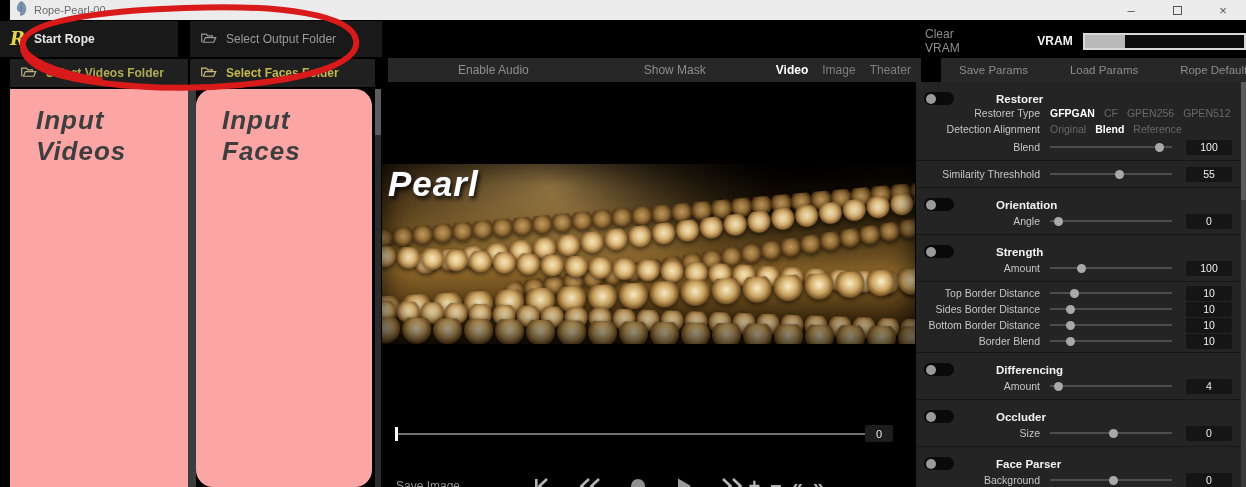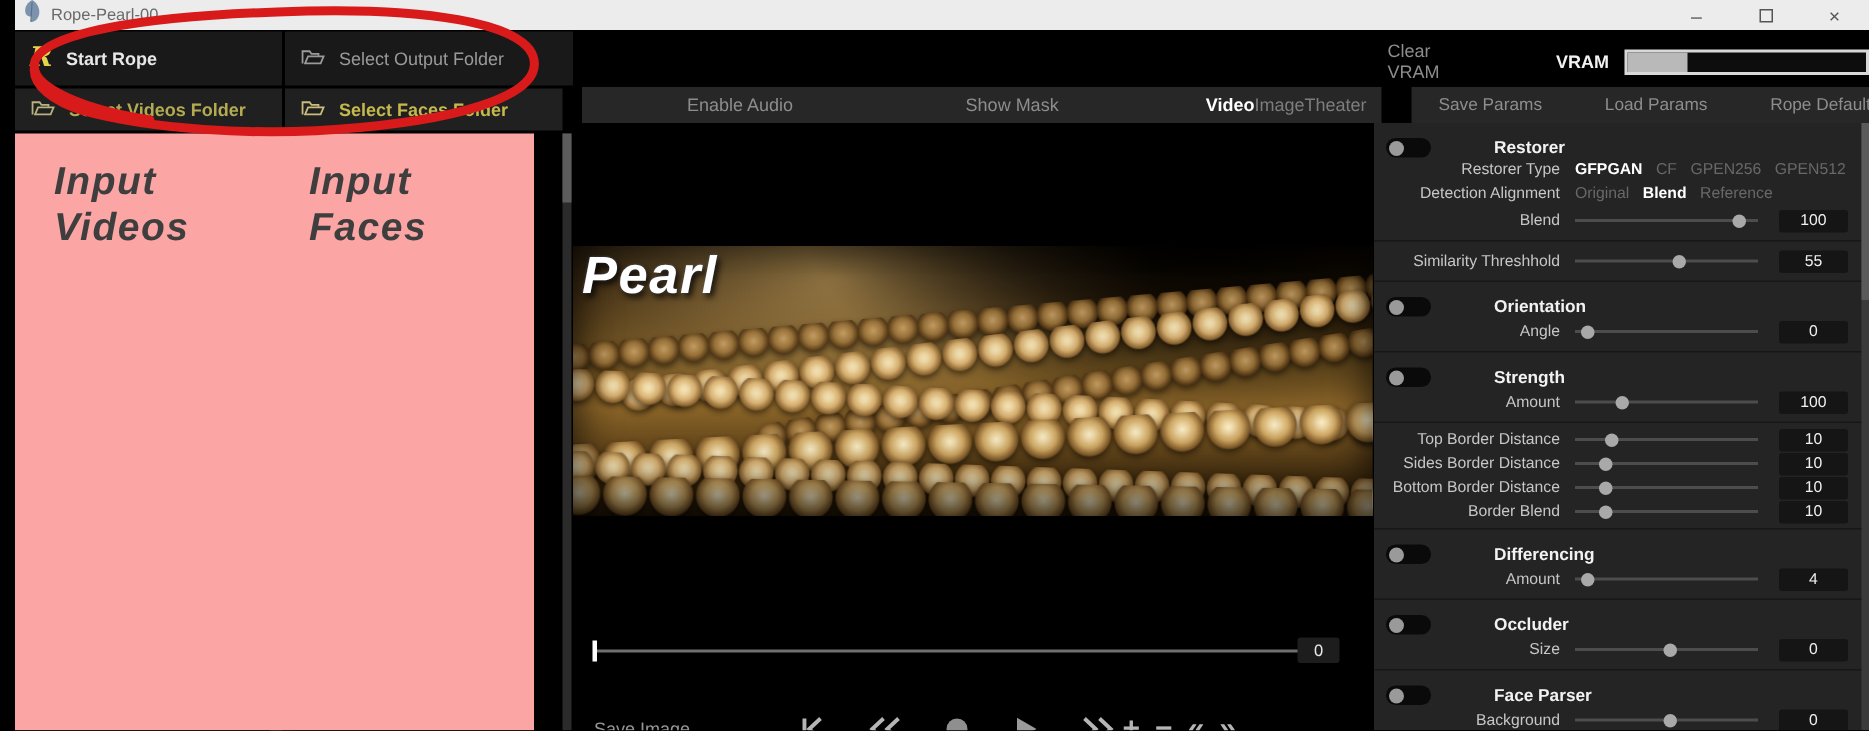--- a/index.html
+++ b/index.html
@@ -14,45 +14,45 @@
   .winctl{position:absolute;right:0;top:0;height:20px;display:flex;}
   .winbtn{width:46px;height:20px;display:flex;align-items:center;justify-content:center;
           color:#555;font-size:13px;line-height:1;}
   .winbtn .maxbox{width:9px;height:9px;border:1px solid #555;display:block;}
 
   
   .tbtn{position:absolute;display:flex;align-items:center;padding-left:10px;gap:9px;
         font-size:12px;cursor:default;}
   .tbtn.row1{top:21px;height:36px;background:#191919;}
   .tbtn.row2{top:59px;height:28px;background:#202020;}
-  #btn-start{left:10px;width:178px;color:#e8e8e8;font-weight:bold;}
+  #btn-start{left:0;width:178px;color:#e8e8e8;font-weight:bold;}
   #btn-output{left:190px;width:192px;color:#9a9a9a;}
   #btn-videos{left:10px;width:178px;color:#b3ab52;font-weight:bold;}
   #btn-faces{left:190px;width:185px;color:#c5b94e;font-weight:bold;}
   .r-glyph{font-family:"DejaVu Serif",serif;font-style:italic;font-weight:bold;
            font-size:18px;color:#e5d54b;line-height:1;}
 
   
   .panel{position:absolute;top:89px;height:398px;background:#fca5a5;}
   #panel-videos{left:10px;width:178px;}
-  #panel-faces{left:180px;width:176px;}
+  #panel-faces{left:196px;width:176px;border-radius:17px;}
   .panel-divider{position:absolute;left:188px;top:89px;width:8px;height:398px;background:#3c3c3c;}
   .placeholder{font-size:26px;font-style:italic;color:#3e3e3e;font-weight:bold;
                padding:16px 0 0 26px;letter-spacing:1px;}
   .vscroll{position:absolute;top:89px;width:6px;height:398px;background:#2b2b2b;}
   #scroll-faces{left:375px;}
   .vscroll .thumb{position:absolute;top:0;left:0;width:6px;height:46px;background:#5c5c5c;}
 
   
   .menubar{position:absolute;left:388px;top:58px;width:533px;height:24px;background:#272727;
            display:flex;align-items:center;font-size:12px;color:#8d8d8d;}
   .menubar .mitem{padding:0 10px;}
   #mi-audio{margin-left:60px;}
   #mi-mask{margin-left:95px;}
-  .modes{margin-left:auto;margin-right:10px;display:flex;gap:0;}
+  .modes{margin-left:auto;margin-right:10px;display:flex;gap:14px;}
   .mode{color:#7d7d7d;}
   .mode.sel{color:#ffffff;font-weight:bold;}
 
   .video{position:absolute;left:382px;top:164px;width:533px;height:180px;overflow:hidden;
          background:
            radial-gradient(ellipse at 80% -5%, rgba(0,0,0,0.9) 0%, rgba(0,0,0,0.55) 22%, rgba(0,0,0,0) 45%),
            radial-gradient(ellipse at 33% 12%, rgba(238,196,118,0.55) 0%, rgba(238,196,118,0) 42%),
            linear-gradient(180deg,#150d04 0%,#2d1d09 16%,#6e5120 42%,#8a6428 60%,#4a3312 84%,#261a07 100%);}
   .strand{position:absolute;border-radius:14px;
           background-image:radial-gradient(circle at 50% 38%, #f7e7c0 0px, #f0d9a4 3px, #d9b273 7px, #8a6330 11px, rgba(0,0,0,0) 12px);

